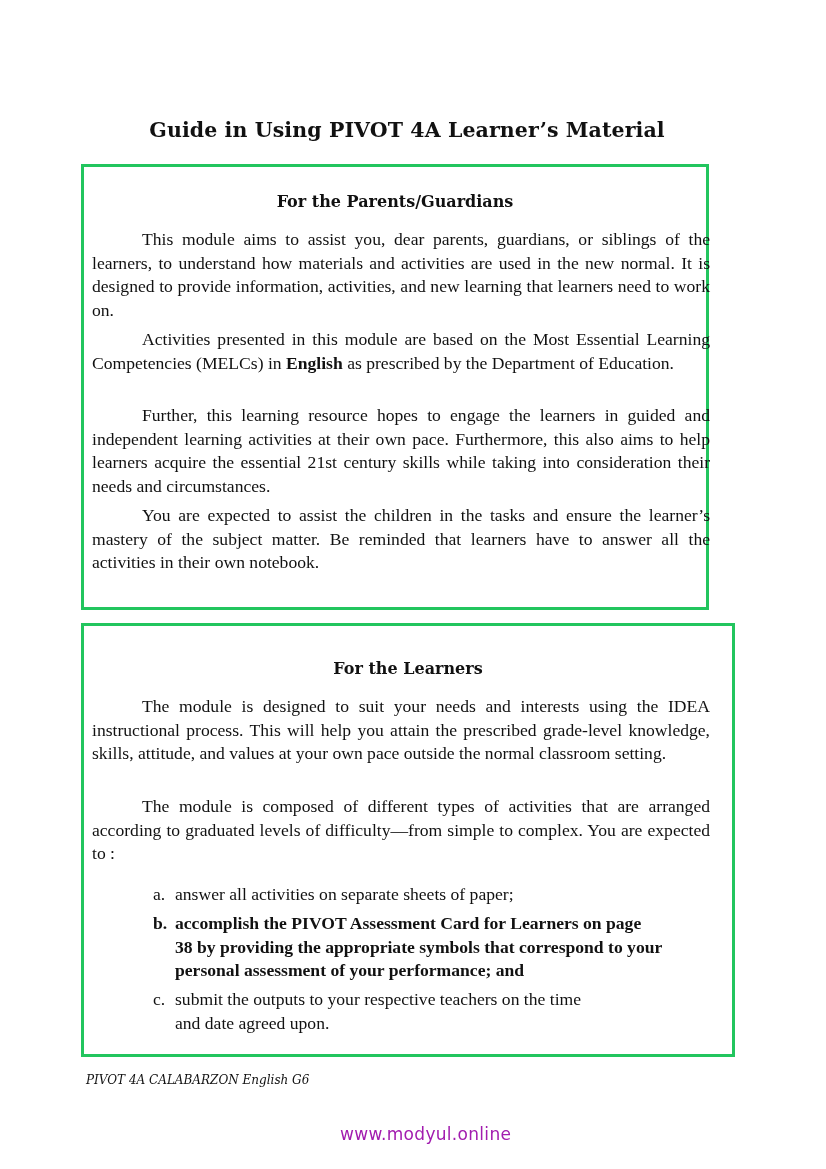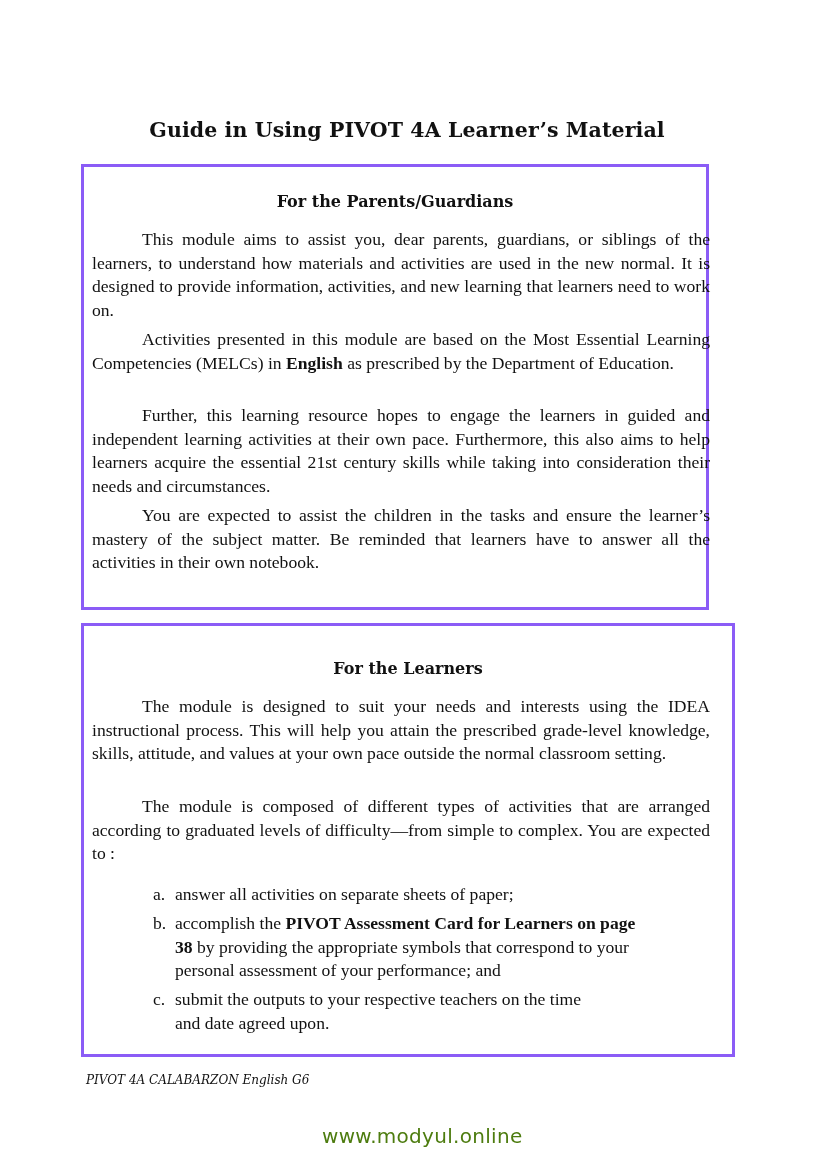--- a/index.html
+++ b/index.html
@@ -1,29 +1,29 @@
 <!DOCTYPE html>
 <html><head>
 <meta charset="utf-8">
 <style>
   html, body { margin: 0; padding: 0; background: #ffffff; }
   body { width: 826px; height: 1169px; position: relative; overflow: hidden; font-family: "DejaVu Serif", "Liberation Serif", serif; color: #111; }
   .title { position: absolute; left: 0; width: 790px; top: 106px; text-align: center; font-family: "DejaVu Serif", serif; font-weight: bold; font-size: 20.5px; letter-spacing: 0.1px; }
-  .box { position: absolute; border: 3px solid #8b5cf6; box-sizing: border-box; }
+  .box { position: absolute; border: 3px solid #22c55e; box-sizing: border-box; }
   #box1 { left: 81px; top: 164px; width: 628px; height: 446px; }
   #box2 { left: 81px; top: 623px; width: 654px; height: 434px; }
   .box-heading { position: absolute; left: 0; right: 0; text-align: center; font-family: "DejaVu Serif", serif; font-weight: bold; font-size: 16px; }
   .para { position: absolute; left: 4px; width: 618px; font-family: "Liberation Serif", serif; font-size: 17.6px; line-height: 23.6px; text-align: justify; text-align-last: left; margin: 4px; }
   .para .indent { display: inline-block; width: 50px; }
   .para b { font-weight: bold; }
   .list-item { position: absolute; left: 53px; width: 560px; font-family: "Liberation Serif", serif; font-size: 17.6px; line-height: 23.6px; margin: 16px; }
   .list-item .marker { display: inline-block; width: 22px; }
   .list-item .cont { display: block; padding-left: 22px; }
   .footer { position: absolute; left: 86px; top: 1073px; font-family: "DejaVu Serif", serif; font-style: italic; font-size: 12px; }
-  .watermark { position: absolute; left: 322px; top: 1124px; font-family: "DejaVu Sans", sans-serif; font-size: 20px; color: #4d7c0f; letter-spacing: 0.3px; }
+  .watermark { position: absolute; left: 340px; top: 1124px; font-family: "DejaVu Sans", sans-serif; font-size: 17px; color: #a21caf; letter-spacing: 0.3px; }
 </style>
 </head>
 <body>
 
 <h1 class="title" style="margin:12px;">Guide in Using PIVOT 4A Learner’s Material</h1>
 
 <section class="box" id="box1">
   <div class="box-heading" style="top:25px;">For the Parents/Guardians</div>
 
   <p class="para" style="top:57px;"><span class="indent"></span><span>This module aims to assist you, dear parents, guardians, or siblings of the learners, to understand how materials and activities are used in the new normal. It is designed to provide information, activities, and new learning that learners need to work on.</span></p>
@@ -37,19 +37,19 @@
 
 <section class="box" id="box2">
   <div class="box-heading" style="top:33px;">For the Learners</div>
 
   <p class="para" style="top:65px;"><span class="indent"></span><span>The module is designed to suit your needs and interests using the IDEA instructional process. This will help you attain the  prescribed grade-level knowledge, skills, attitude, and values at your own pace outside the normal classroom setting.</span></p>
 
   <p class="para" style="top:165px;"><span class="indent"></span><span>The module is composed of different types of activities that are arranged according to graduated levels of difficulty—from simple to complex. You are expected to :</span></p>
 
   <p class="list-item" style="top:241px;"><span class="marker">a.</span><span>answer all activities on separate sheets of paper;</span></p>
 
-  <p class="list-item" style="top:270px; width:570px;"><span class="marker">b.</span><span>accomplish the </span><b>PIVOT Assessment Card for Learners on page</b><span class="cont"><b>38</b><span> by providing the appropriate symbols that correspond to your</span></span><span class="cont">personal assessment of your performance; and</span></p>
+  <p class="list-item" style="top:270px; width:570px;font-weight:bold;"><span class="marker">b.</span><span>accomplish the </span><b>PIVOT Assessment Card for Learners on page</b><span class="cont"><b>38</b><span> by providing the appropriate symbols that correspond to your</span></span><span class="cont">personal assessment of your performance; and</span></p>
 
   <p class="list-item" style="top:346px;"><span class="marker">c.</span><span>submit the outputs to your respective teachers on the time</span><span class="cont">and date agreed upon.</span></p>
 </section>
 
 <div class="footer">PIVOT 4A CALABARZON English G6</div>
 <div class="watermark">www.modyul.online</div>
 
 </body></html>

